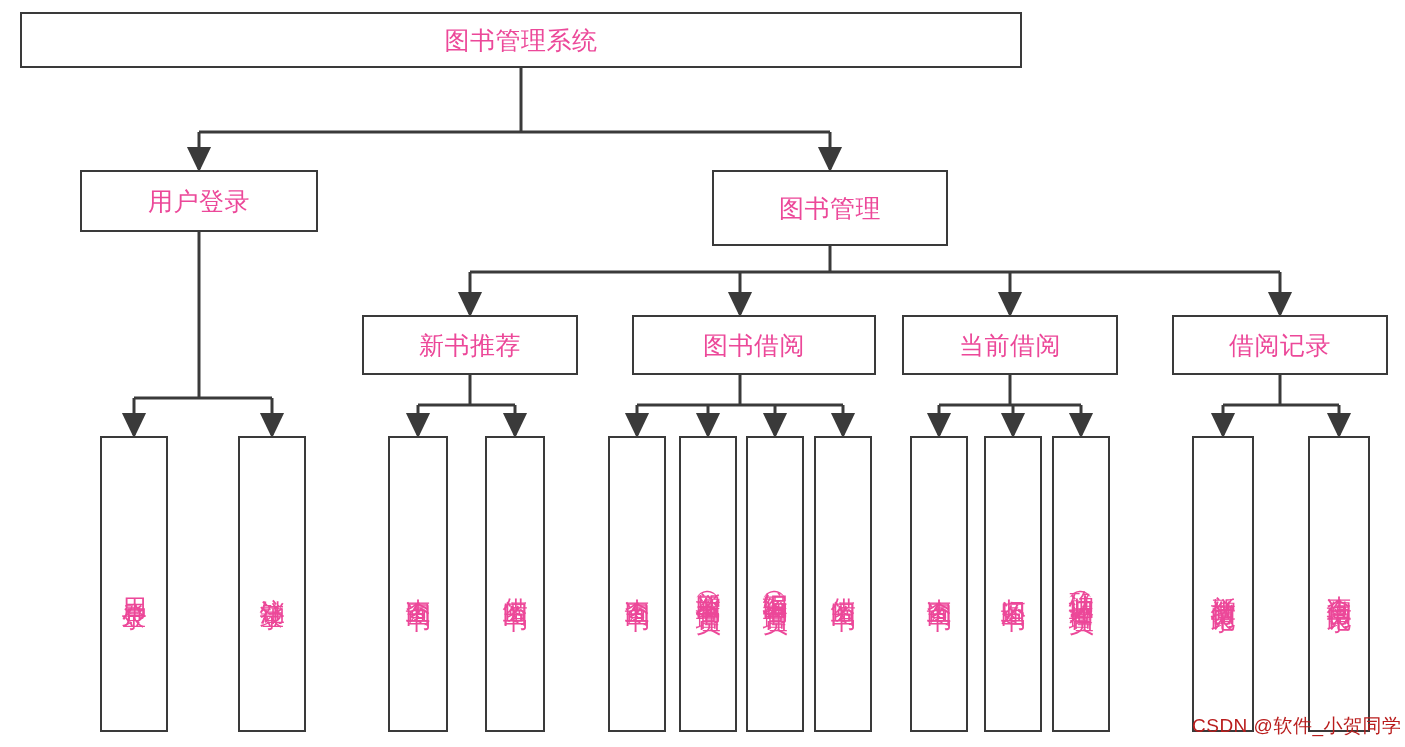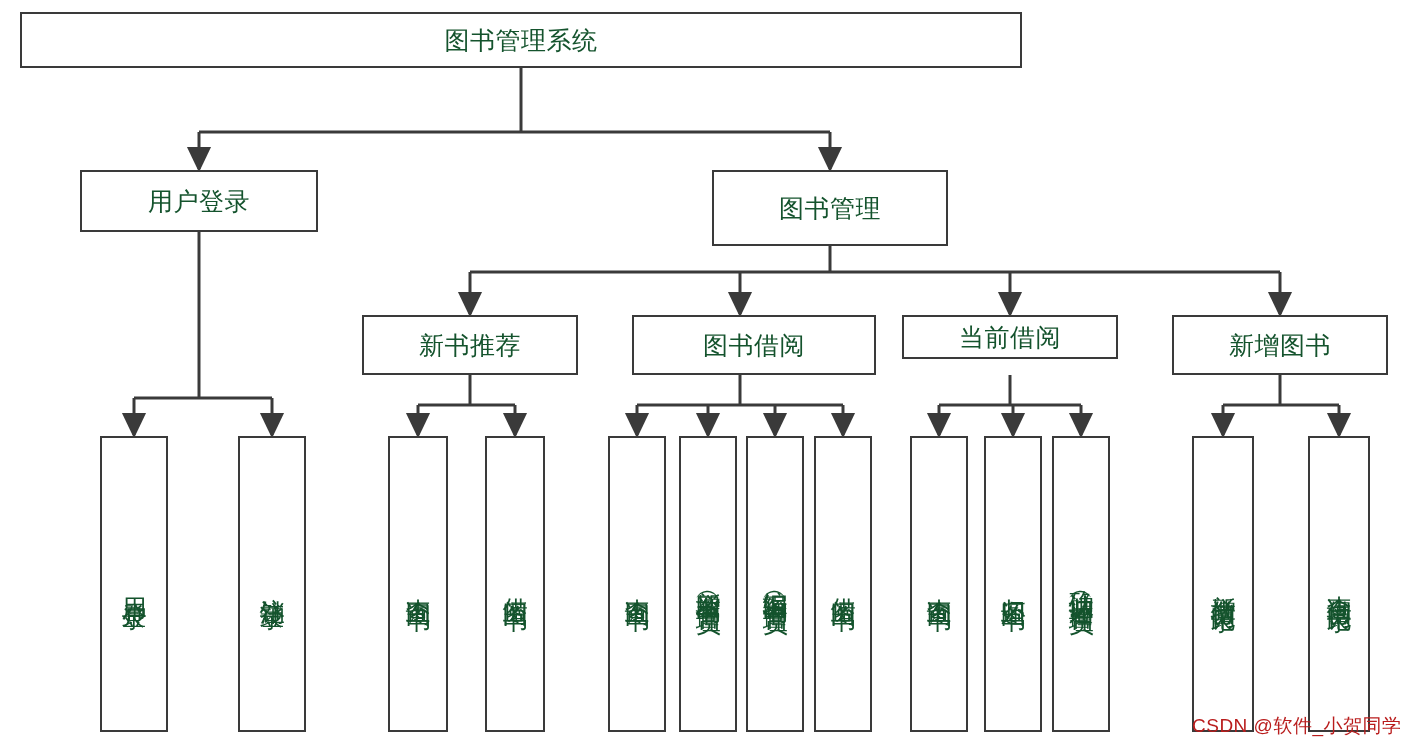--- a/index.html
+++ b/index.html
@@ -33,21 +33,21 @@
     border: 2.5px solid #3a3a3a;
     display: flex;
     align-items: center;
     justify-content: center;
     z-index: 2;
   }
   .node .label {
     font-size: 25px;
     line-height: 1.12;
     letter-spacing: 0.5px;
-    color: #14532d;
+    color: #ec4899;
     white-space: nowrap;
     text-align: center;
   }
   .node.vertical .label {
     writing-mode: vertical-rl;
     text-orientation: upright;
     font-size: 25px;
     line-height: 1.18;
     letter-spacing: 3px;
     white-space: normal;
@@ -120,25 +120,25 @@
       </div>
       <div class="node" style="left: 712px; top: 170px; width: 236px; height: 76px;">
         <span class="label">图书管理</span>
       </div>
       <div class="node" style="left: 362px; top: 315px; width: 216px; height: 60px;">
         <span class="label">新书推荐</span>
       </div>
       <div class="node" style="left: 632px; top: 315px; width: 244px; height: 60px;">
         <span class="label">图书借阅</span>
       </div>
-      <div class="node" style="left: 902px; top: 315px; width: 216px; height: 44px;">
+      <div class="node" style="left: 902px; top: 315px; width: 216px; height: 60px;">
         <span class="label">当前借阅</span>
       </div>
       <div class="node" style="left: 1172px; top: 315px; width: 216px; height: 60px;">
-        <span class="label">新增图书</span>
+        <span class="label">借阅记录</span>
       </div>
       <div class="node vertical" style="left: 100px; top: 436px; width: 68px; height: 296px;">
         <span class="label">用户登录</span>
       </div>
       <div class="node vertical" style="left: 238px; top: 436px; width: 68px; height: 296px;">
         <span class="label">注销登录</span>
       </div>
       <div class="node vertical" style="left: 388px; top: 436px; width: 60px; height: 296px;">
         <span class="label">查询图书</span>
       </div>

